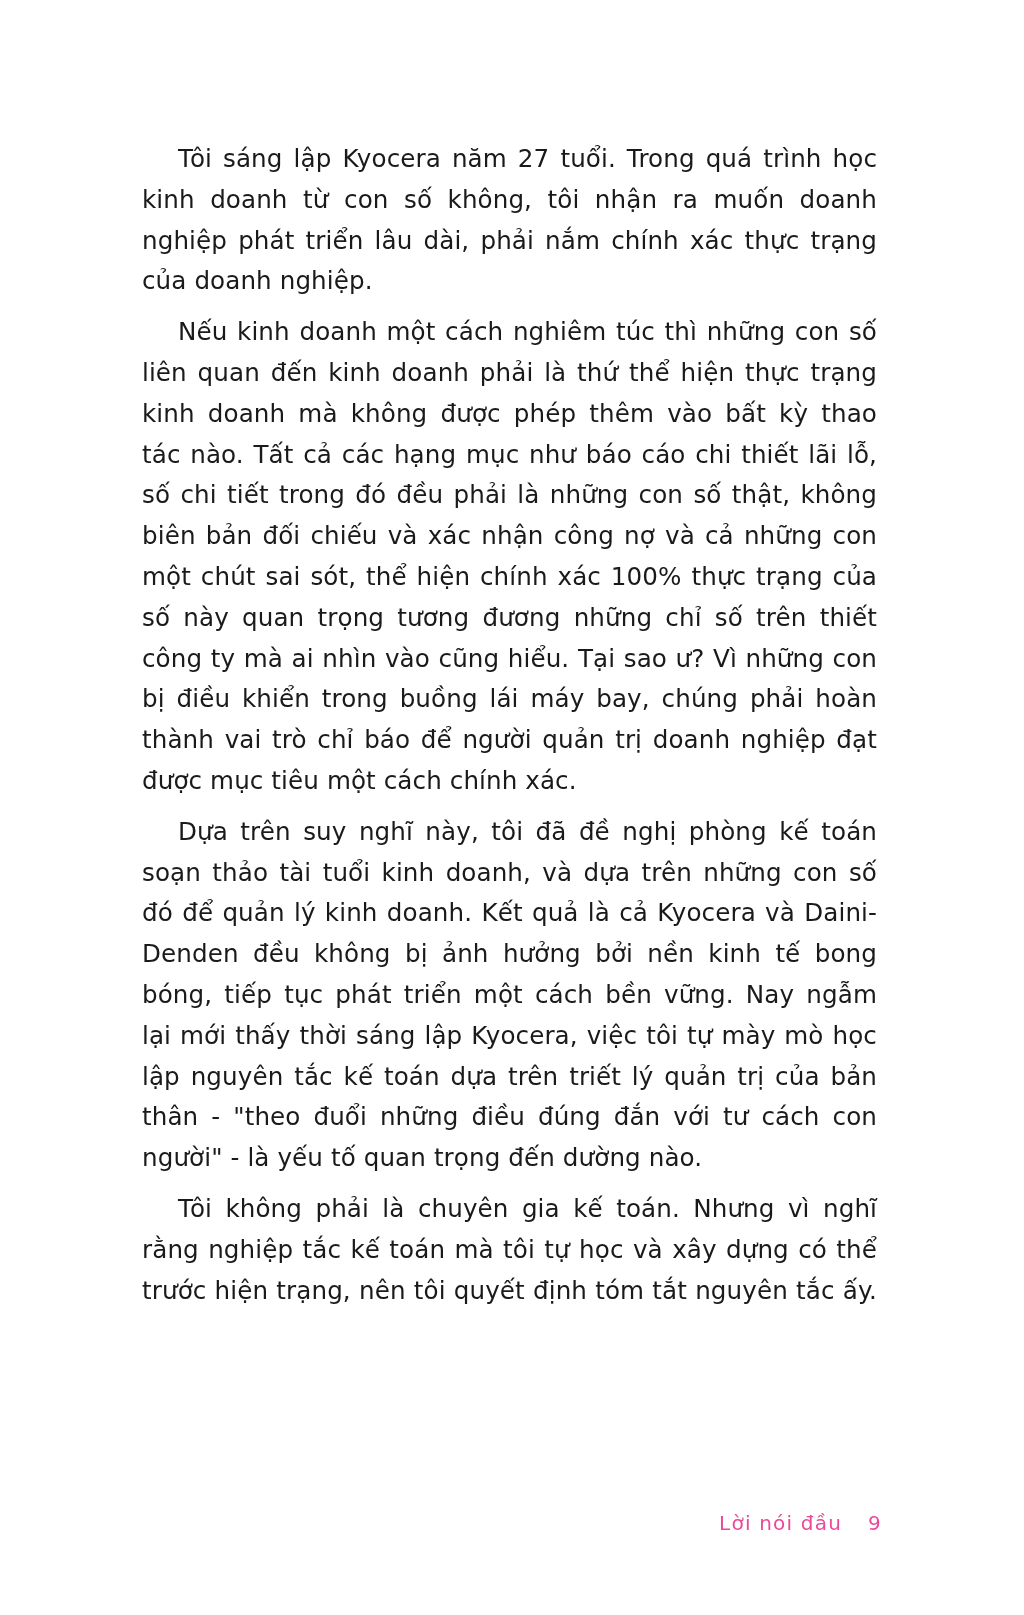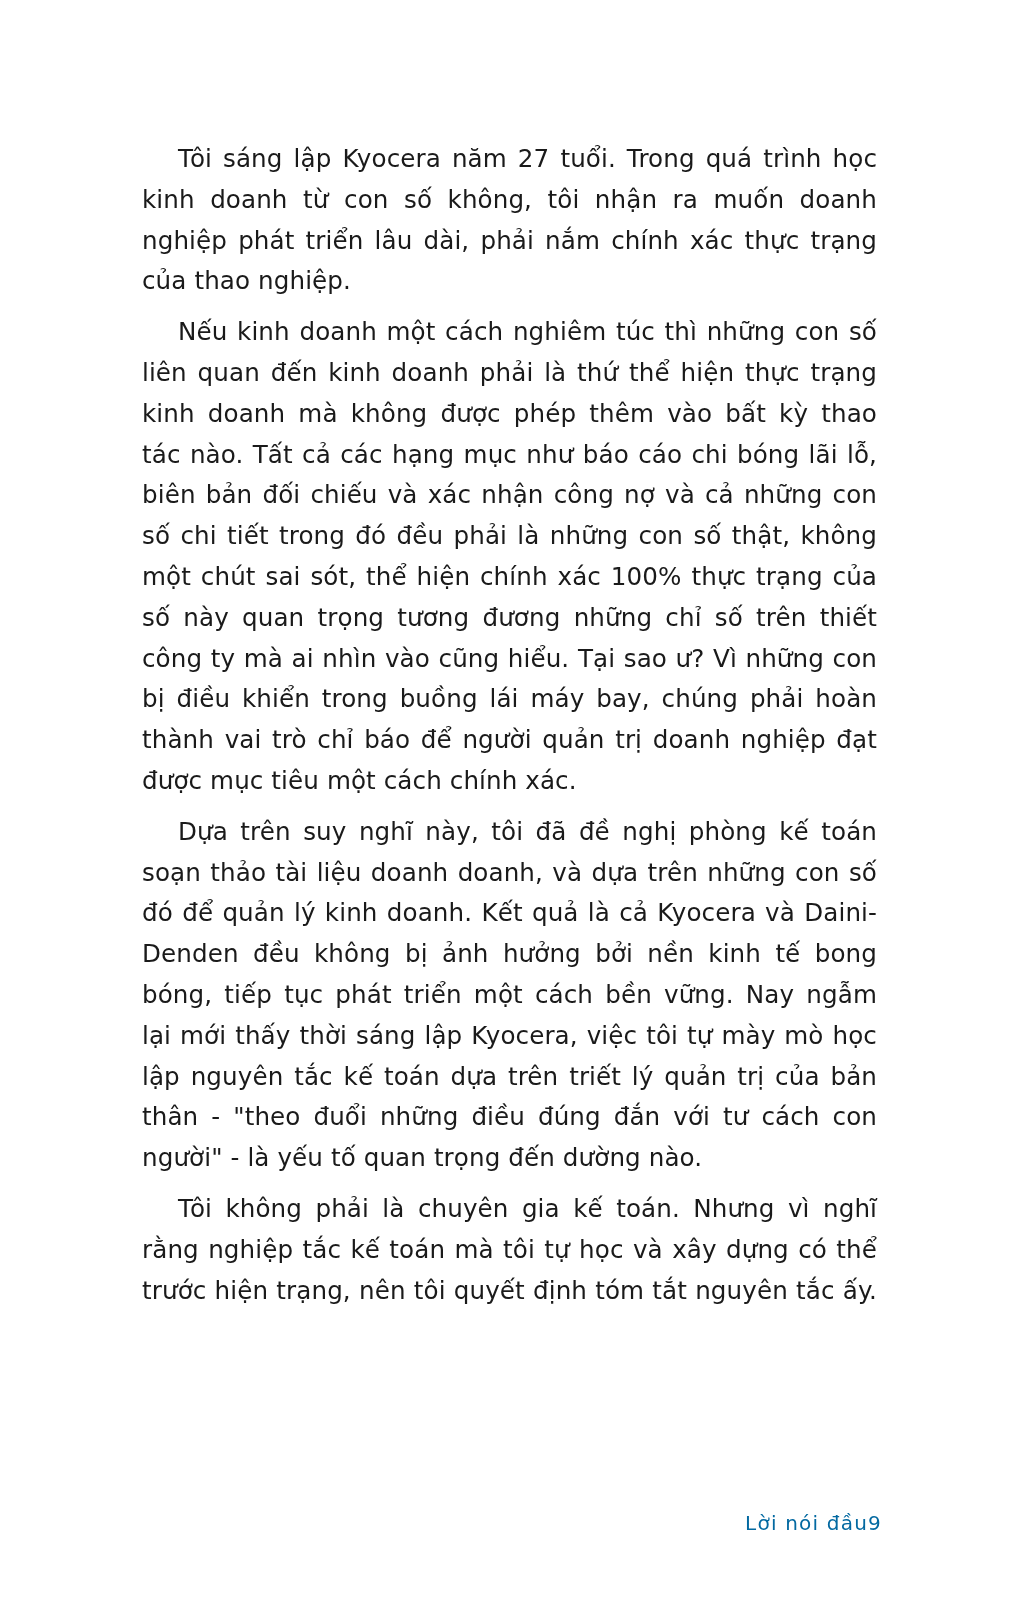--- a/index.html
+++ b/index.html
@@ -31,56 +31,57 @@
     }
     .line.last { text-align-last: left; }
     .para .line:first-child { padding-left: 36px; }
     .para { text-indent: 0; }
     .footer {
       position: absolute;
       top: 1511px;
       right: 142px;
       font-family: "DejaVu Sans", sans-serif;
       font-size: 20px;
-      color: #0369a1;
+      color: #ec4899;
       letter-spacing: 1.2px;
       display: flex;
+      gap: 26px;
     }
   </style>
 </head>
 <body>
 
 <div class="page">
   <div class="body-text">
 
     <p class="para">
       <span class="line">Tôi sáng lập Kyocera năm 27 tuổi. Trong quá trình học</span>
       <span class="line">kinh doanh từ con số không, tôi nhận ra muốn doanh</span>
       <span class="line">nghiệp phát triển lâu dài, phải nắm chính xác thực trạng</span>
-      <span class="line last">của thao nghiệp.</span>
+      <span class="line last">của doanh nghiệp.</span>
     </p>
 
     <p class="para">
       <span class="line">Nếu kinh doanh một cách nghiêm túc thì những con số</span>
       <span class="line">liên quan đến kinh doanh phải là thứ thể hiện thực trạng</span>
       <span class="line">kinh doanh mà không được phép thêm vào bất kỳ thao</span>
-      <span class="line">tác nào. Tất cả các hạng mục như báo cáo chi bóng lãi lỗ,</span>
+      <span class="line">tác nào. Tất cả các hạng mục như báo cáo chi thiết lãi lỗ,</span>
+      <span class="line">số chi tiết trong đó đều phải là những con số thật, không</span>
       <span class="line">biên bản đối chiếu và xác nhận công nợ và cả những con</span>
-      <span class="line">số chi tiết trong đó đều phải là những con số thật, không</span>
       <span class="line">một chút sai sót, thể hiện chính xác 100% thực trạng của</span>
       <span class="line">số này quan trọng tương đương những chỉ số trên thiết</span>
       <span class="line">công ty mà ai nhìn vào cũng hiểu. Tại sao ư? Vì những con</span>
       <span class="line">bị điều khiển trong buồng lái máy bay, chúng phải hoàn</span>
       <span class="line">thành vai trò chỉ báo để người quản trị doanh nghiệp đạt</span>
       <span class="line last">được mục tiêu một cách chính xác.</span>
     </p>
 
     <p class="para">
       <span class="line">Dựa trên suy nghĩ này, tôi đã đề nghị phòng kế toán</span>
-      <span class="line">soạn thảo tài liệu doanh doanh, và dựa trên những con số</span>
+      <span class="line">soạn thảo tài tuổi kinh doanh, và dựa trên những con số</span>
       <span class="line">đó để quản lý kinh doanh. Kết quả là cả Kyocera và Daini-</span>
       <span class="line">Denden đều không bị ảnh hưởng bởi nền kinh tế bong</span>
       <span class="line">bóng, tiếp tục phát triển một cách bền vững. Nay ngẫm</span>
       <span class="line">lại mới thấy thời sáng lập Kyocera, việc tôi tự mày mò học</span>
       <span class="line">lập nguyên tắc kế toán dựa trên triết lý quản trị của bản</span>
       <span class="line">thân - "theo đuổi những điều đúng đắn với tư cách con</span>
       <span class="line last">người" - là yếu tố quan trọng đến dường nào.</span>
     </p>
 
     <p class="para">

